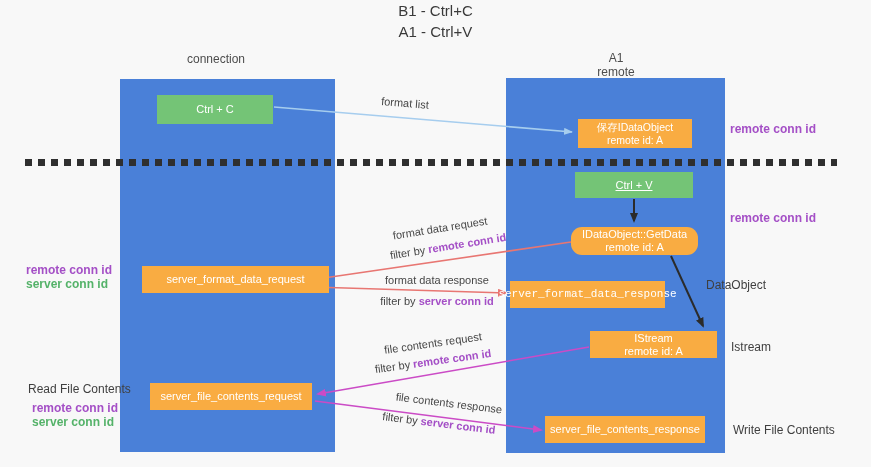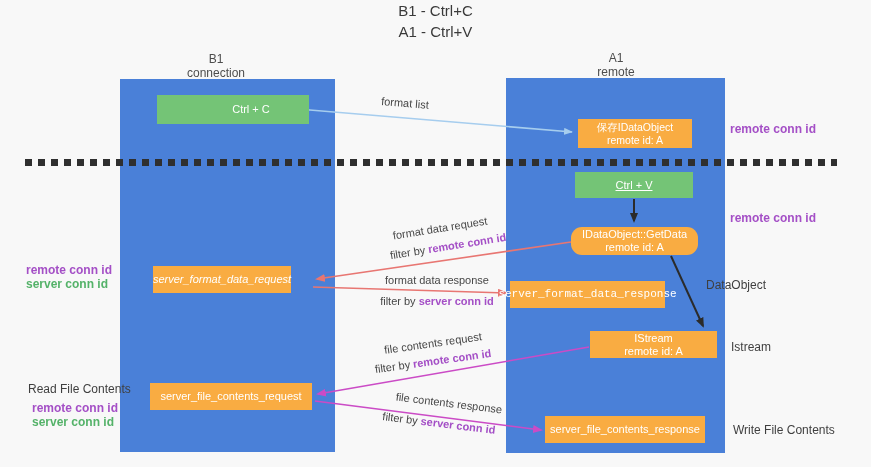--- a/index.html
+++ b/index.html
@@ -48,21 +48,20 @@
 <body>
 
 <div class="canvas">
 
   <div class="abs title">
     <div>B1 - Ctrl+C</div>
     <div>A1 - Ctrl+V</div>
   </div>
 
   <div class="abs col-header" style="left:136px; top:52px;">
-    <div>B1</div>
     <div>connection</div>
   </div>
   <div class="abs col-header" style="left:536px; top:51px;">
     <div>A1</div>
     <div>remote</div>
   </div>
 
   <div class="abs lane lane-left"></div>
   <div class="abs lane lane-right"></div>
 
@@ -85,39 +84,39 @@
     </defs>
     <line x1="274" y1="107" x2="572" y2="132" style="stroke:var(--arrow_lightblue);" stroke-width="1.6" marker-end="url(#m-blue)"></line>
     <line x1="634" y1="199" x2="634" y2="221" style="stroke:var(--arrow_black);" stroke-width="2" marker-end="url(#m-dark)"></line>
     <line x1="571" y1="242" x2="317" y2="279" style="stroke:var(--arrow_salmon);" stroke-width="1.6" marker-end="url(#m-salmon)"></line>
     <line x1="313" y1="287" x2="506" y2="293" style="stroke:var(--arrow_salmon);" stroke-width="1.6" marker-end="url(#m-salmon)"></line>
     <line x1="671" y1="256" x2="703" y2="326" style="stroke:var(--arrow_black);" stroke-width="2" marker-end="url(#m-dark)"></line>
     <line x1="589" y1="347" x2="318" y2="394" style="stroke:var(--arrow_magenta);" stroke-width="1.6" marker-end="url(#m-magenta)"></line>
     <line x1="315" y1="401" x2="541" y2="430" style="stroke:var(--arrow_magenta);" stroke-width="1.6" marker-end="url(#m-magenta)"></line>
   </svg>
 
-  <div class="abs box green" style="left:157px; top:95px; width:116px; height:29px;padding-left:36px;">
+  <div class="abs box green" style="left:157px; top:95px; width:116px; height:29px;">
     <div>Ctrl + C</div>
   </div>
 
   <div class="abs box orange" style="left:578px; top:119px; width:114px; height:29px; font-size:10.5px;">
     <div>保存IDataObject</div>
     <div>remote id: A</div>
   </div>
 
   <div class="abs box green" style="left:575px; top:172px; width:118px; height:26px;text-decoration:underline;">
     <div>Ctrl + V</div>
   </div>
 
   <div class="abs box orange" style="left:571px; top:227px; width:127px; height:28px;border-radius:11px;">
     <div>IDataObject::GetData</div>
     <div>remote id: A</div>
   </div>
 
-  <div class="abs box orange" style="left:153px; top:266px; width:138px; height:27px;font-style:italic;">
+  <div class="abs box orange" style="left:142px; top:266px; width:187px; height:27px;">
     <div>server_format_data_request</div>
   </div>
 
   <div class="abs box orange" style="left:510px; top:281px; width:155px; height:27px;font-family:Liberation Mono, monospace;">
     <div>server_format_data_response</div>
   </div>
 
   <div class="abs box orange" style="left:590px; top:331px; width:127px; height:27px;">
     <div>IStream</div>
     <div>remote id: A</div>

